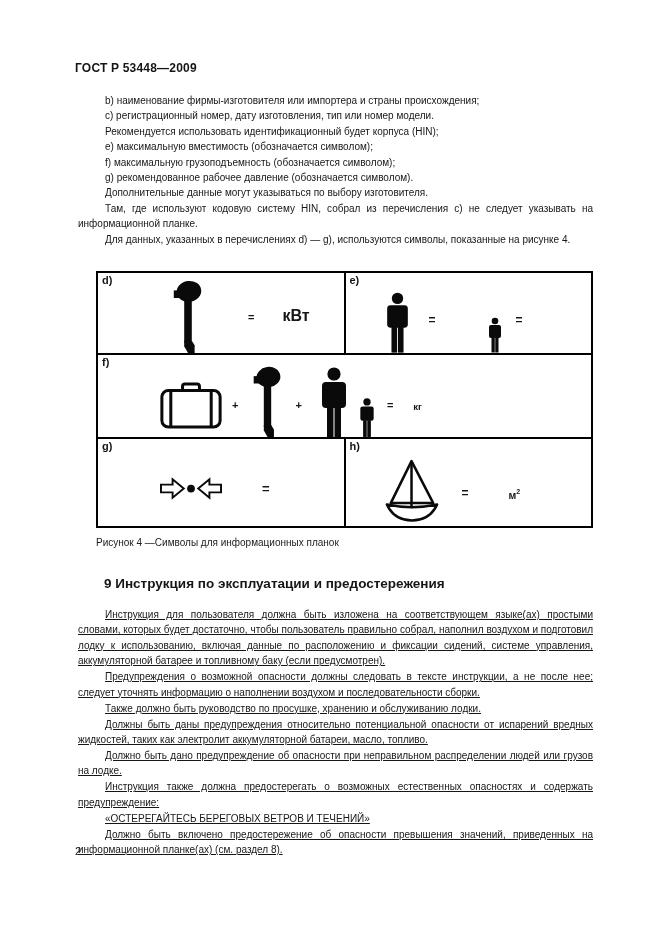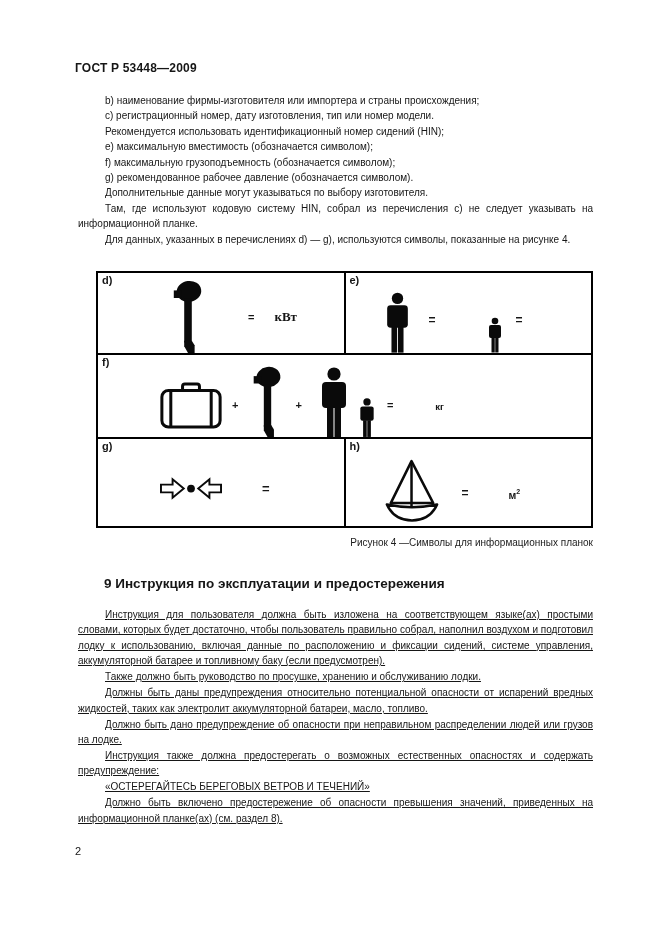--- a/index.html
+++ b/index.html
@@ -33,42 +33,42 @@
   .cell-content{
     display:flex;align-items:flex-end;height:100%;box-sizing:border-box;
   }
   .sym{display:block;flex:0 0 auto;}
   .op{font-weight:bold;flex:0 0 auto;}
   .unit{font-weight:bold;flex:0 0 auto;}
   sup{font-size:7px;}
   
   .cd .cell-content{padding-left:72px;}
   .cd .op{margin-left:42px;margin-bottom:30px;font-size:11px;}
-  .cd .unit{margin-left:20px;margin-bottom:28px;font-size:13px;font-family:Liberation Serif, serif;}
+  .cd .unit{margin-left:28px;margin-bottom:28px;font-size:16px;}
   .ce .cell-content{padding-left:36px;}
   .ce .op1{margin-left:16px;margin-bottom:26px;font-size:12px;}
   .ce .small-person{margin-left:50px;}
   .ce .op2{margin-left:12px;margin-bottom:26px;font-size:12px;}
   .cf .cell-content{padding-left:62px;}
   .cf .suitcase{margin-bottom:8px;}
   .cf .plus{margin-left:13px;margin-bottom:24px;font-size:13px;}
   .cf .motor{margin-left:12px;}
   .cf .person{margin-left:14px;}
   .cf .small-person{margin-left:5px;}
   .cf .op{margin-left:10px;margin-bottom:26px;font-size:11px;}
-  .cf .unit{margin-left:42px;margin-bottom:25px;font-size:9.5px;}
+  .cf .unit{margin-left:20px;margin-bottom:25px;font-size:9.5px;}
   .cg .cell-content{padding-left:62px;}
   .cg .arrows{margin-bottom:26px;}
   .cg .op{margin-left:40px;margin-bottom:30px;font-size:13px;}
   .ch .cell-content{padding-left:38px;}
   .ch .boat{margin-bottom:3px;}
   .ch .op{margin-left:22px;margin-bottom:26px;font-size:12px;}
   .ch .unit{margin-left:40px;margin-bottom:26px;font-size:10.5px;}
   .fig-caption{
-    position:absolute;left:96px;top:537px;width:497px;text-align:right;
+    position:absolute;left:96px;top:537px;width:497px;text-align:left;
     font-size:10px;color:#1c1c1c;
   }
   .sect-heading{
     position:absolute;left:104px;top:576px;
     font-size:13.5px;font-weight:bold;
   }
   .sect{position:absolute;left:78px;top:607px;width:515px;}
   .sect p{margin-bottom:0.6px;text-decoration:underline;}
   .page-number{
     position:absolute;left:75px;top:845px;font-size:11px;
@@ -77,21 +77,21 @@
 </head>
 <body>
 
 <div class="page">
 
   <div class="doc-header">ГОСТ Р 53448—2009</div>
 
   <div class="intro">
     <p>b)  наименование фирмы-изготовителя или импортера и страны происхождения;</p>
     <p>c)  регистрационный номер, дату изготовления, тип или номер модели.</p>
-    <p>Рекомендуется использовать идентификационный номер сидений (HIN);</p>
+    <p>Рекомендуется использовать идентификационный будет корпуса (HIN);</p>
     <p>e)  максимальную вместимость (обозначается символом);</p>
     <p>f)  максимальную грузоподъемность (обозначается символом);</p>
     <p>g)  рекомендованное рабочее давление (обозначается символом).</p>
     <p>Дополнительные данные могут указываться по выбору изготовителя.</p>
     <p>Там, где используют кодовую систему HIN, собрал из перечисления c) не следует указывать на информационной планке.</p>
     <p>Для данных, указанных в перечислениях d) — g), используются символы, показанные на рисунке 4.</p>
   </div>
 
   <div class="fig">
     <div class="fig-row r1">
@@ -203,20 +203,21 @@
       </div>
     </div>
   </div>
 
   <div class="fig-caption">Рисунок 4 —Символы для информационных планок</div>
 
   <div class="sect-heading">9  Инструкция по эксплуатации и предостережения</div>
 
   <div class="sect">
     <p>Инструкция для пользователя должна быть изложена на соответствующем языке(ах) простыми словами, которых будет достаточно, чтобы пользователь правильно собрал, наполнил воздухом и подготовил лодку к использованию, включая данные по расположению и фиксации сидений, системе управления, аккумуляторной батарее и топливному баку (если предусмотрен).</p>
+    <p>Предупреждения о возможной опасности должны следовать в тексте инструкции, а не после нее; следует уточнять информацию о наполнении воздухом и последовательности сборки.</p>
     <p>Также должно быть руководство по просушке, хранению и обслуживанию лодки.</p>
     <p>Должны быть даны предупреждения относительно потенциальной опасности от испарений вредных жидкостей, таких как электролит аккумуляторной батареи, масло, топливо.</p>
     <p>Должно быть дано предупреждение об опасности при неправильном распределении людей или грузов на лодке.</p>
     <p>Инструкция также должна предостерегать о возможных естественных опасностях и содержать предупреждение:</p>
     <p>«ОСТЕРЕГАЙТЕСЬ БЕРЕГОВЫХ ВЕТРОВ И ТЕЧЕНИЙ»</p>
     <p>Должно быть включено предостережение об опасности превышения значений, приведенных на информационной планке(ах) (см. раздел 8).</p>
   </div>
 
   <div class="page-number">2</div>
 

